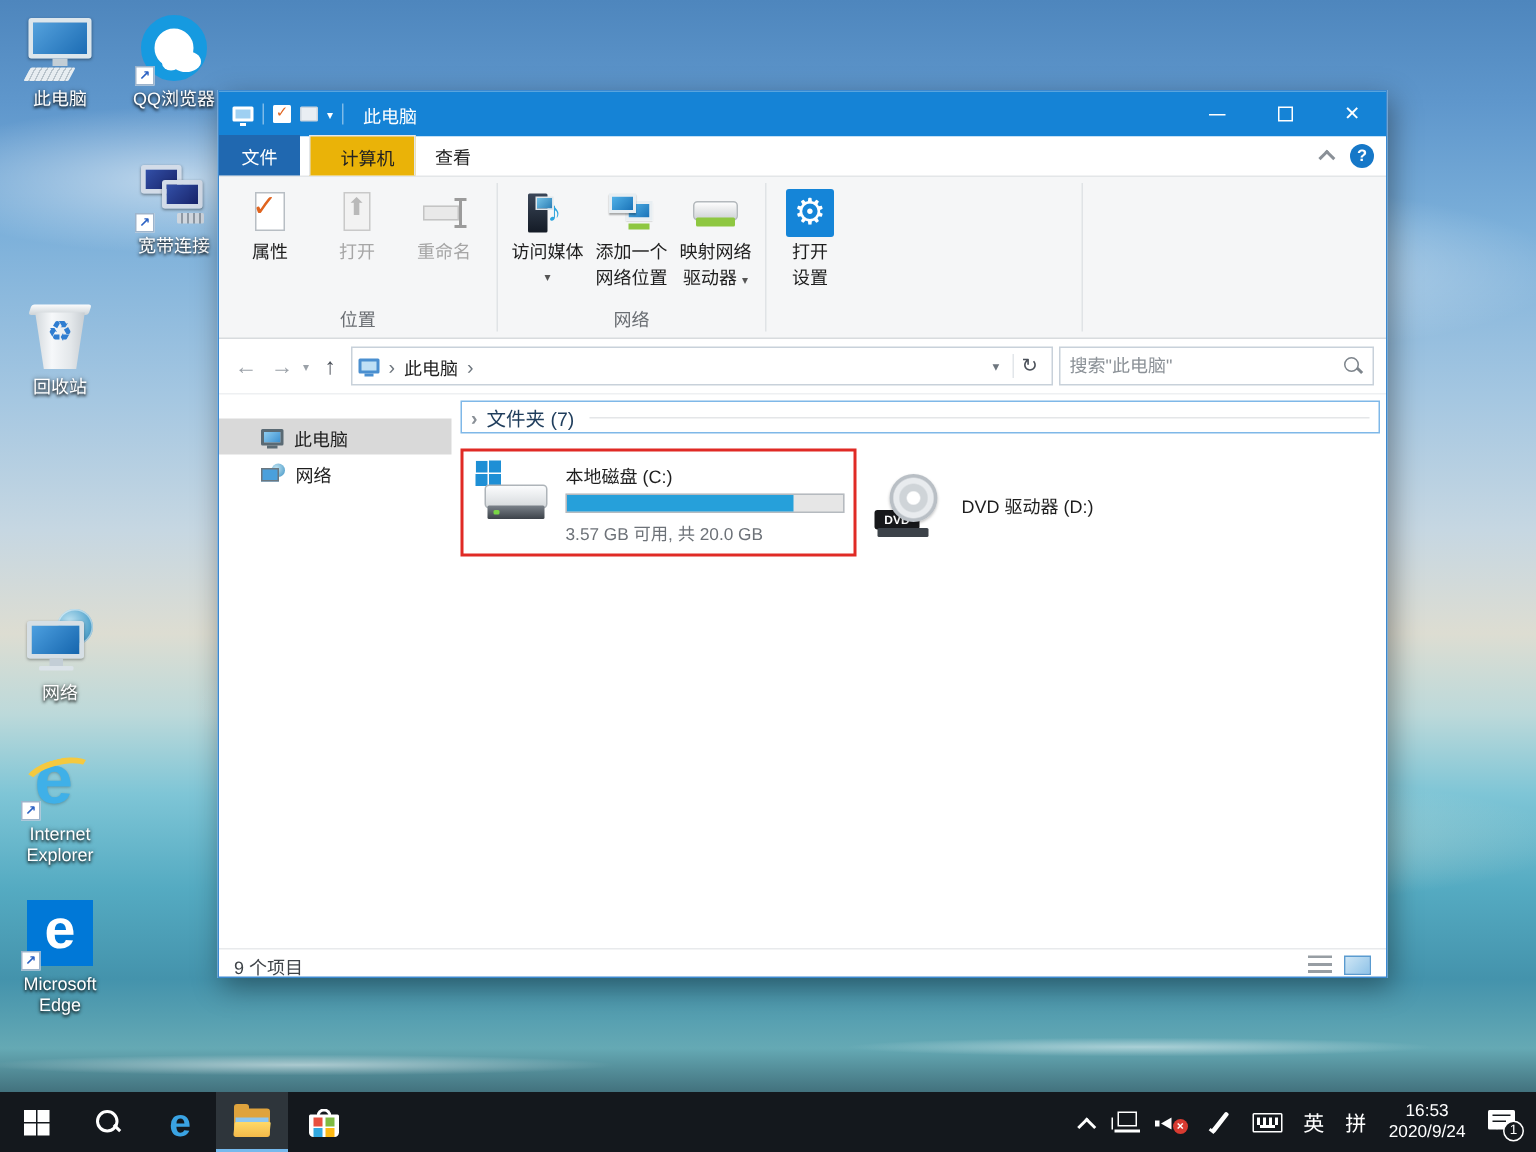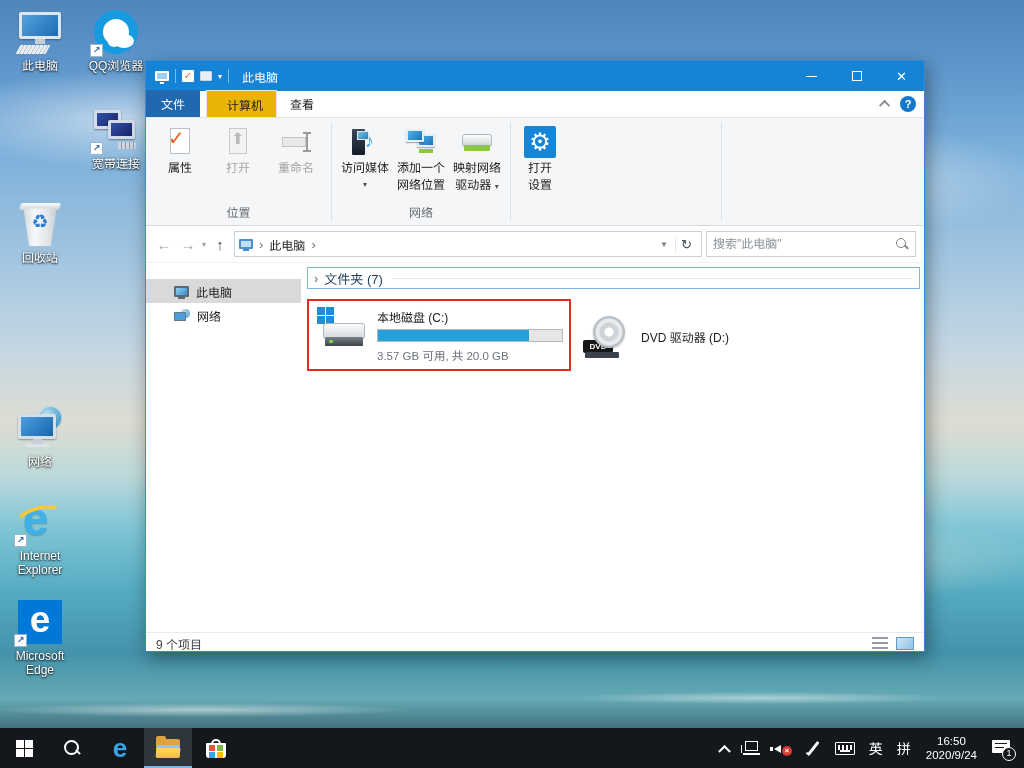--- a/index.html
+++ b/index.html
@@ -571,21 +571,21 @@
       <div class="trayitem">
           <span class="tray-pen"></span>
         </div>
       <div class="trayitem">
           <span class="tray-kbd"></span>
         </div>
       <div class="trayitem ime">英</div>
       <div class="trayitem ime">拼</div>
       <div class="trayitem tray-clock">
         <div>
-          <div>16:50</div>
+          <div>16:53</div>
           <div>2020/9/24</div>
         </div>
       </div>
       <div class="trayitem" style="padding-right:12px">
         <span class="tray-action">
           <span class="bub"></span>
             <span class="l1"></span>
             <span class="l2"></span>
           <span class="badge">1</span>
         </span>

